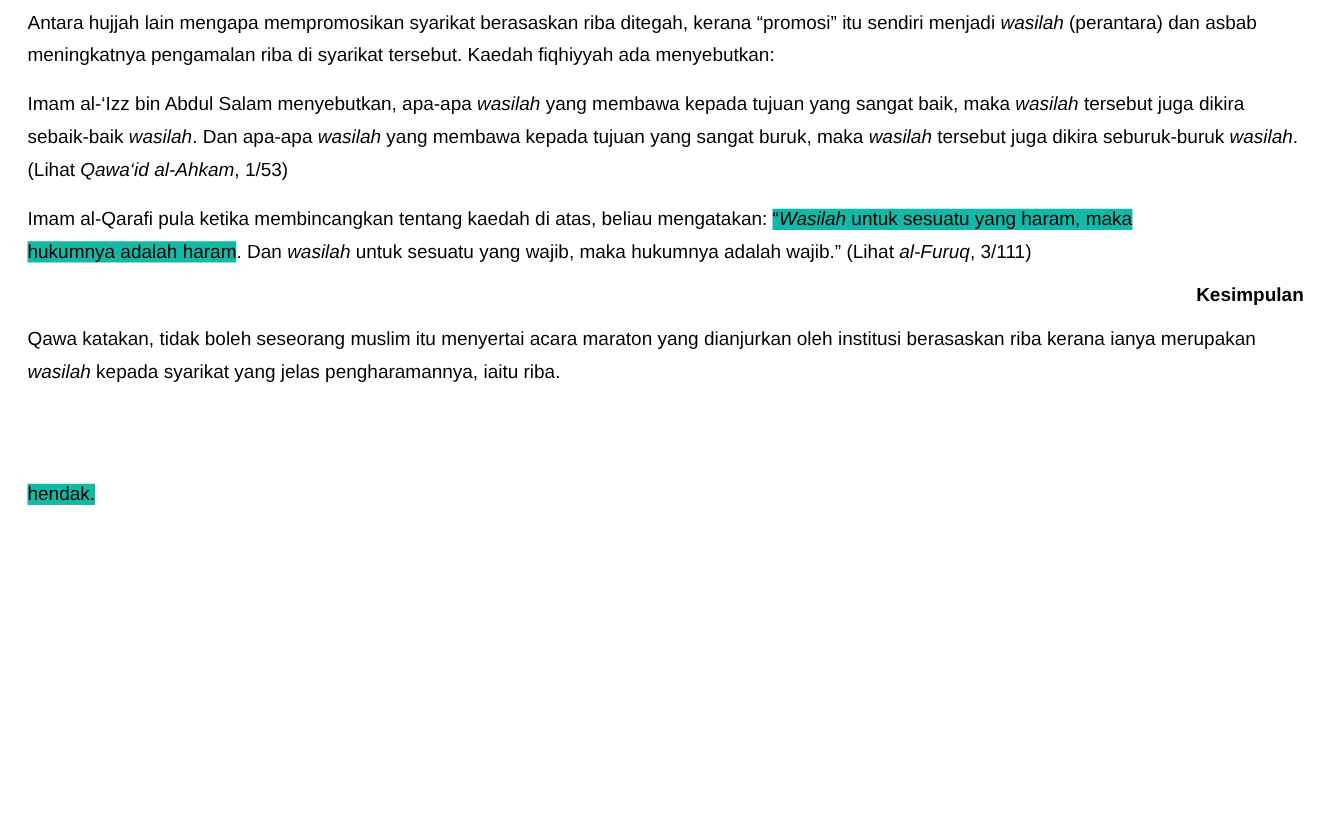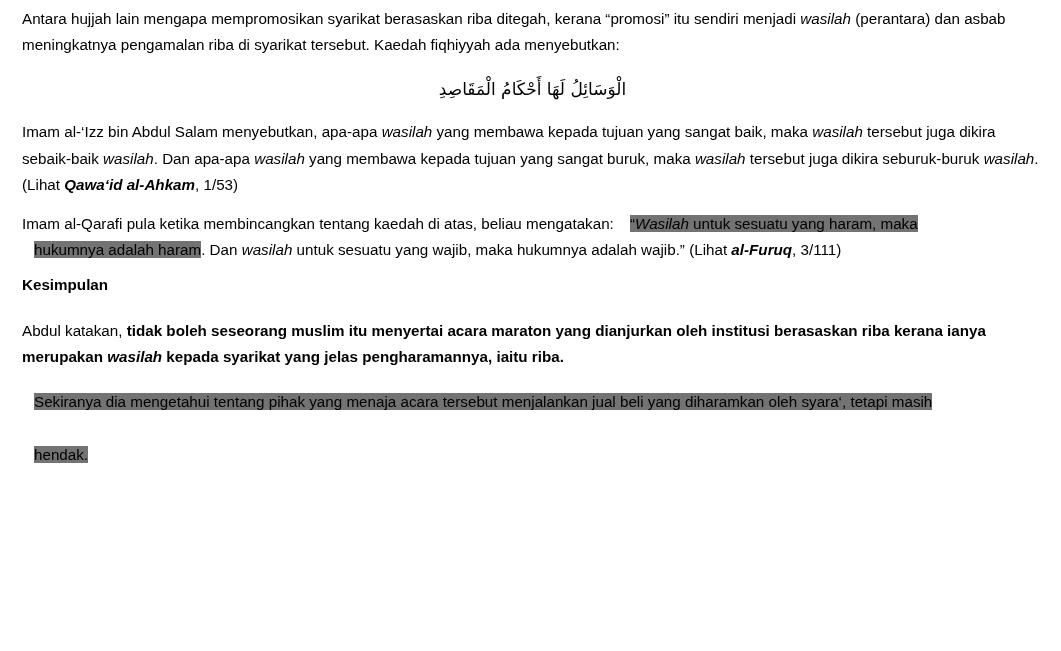--- a/index.html
+++ b/index.html
@@ -27,64 +27,63 @@
     line-height: 1.72;
     color: #000;
   }
   .para {
     margin-bottom: 13px;
   }
   i, .it {
     font-style: italic;
   }
   b, .bd {
-    font-weight: bold;
+    font-weight: normal;
   }
   .arabic {
     text-align: center;
     font-family: "DejaVu Sans", sans-serif;
     font-size: 17px;
     direction: rtl;
     margin: 18px 0 16px 0;
     line-height: 1.6;
   }
   .maksud {
     padding-left: 108px;
     margin-bottom: 18px;
     font-size: 15.2px;
     line-height: 1.7;
   }
   .hl {
-    background: #737373;
-    margin-left: 12px;
+    background: #14b8a6;
   }
   .kesimpulan {
     font-weight: bold;
     font-size: 15.2px;
-    margin-bottom: 25px;
+    margin-bottom: 14px;
+    text-align: right;
   }
   .spacer-sm { height: 4px; }
   .last-line-wrap { margin-top: 2px; }
 </style>
 </head>
 <body>
 
 <div class="page">
 
   <p class="para"><span>Antara hujjah lain mengapa mempromosikan syarikat berasaskan riba ditegah, kerana “promosi” itu sendiri menjadi </span><i>wasilah</i><span> (perantara) dan asbab meningkatnya pengamalan riba di syarikat tersebut. Kaedah fiqhiyyah ada menyebutkan:</span></p>
 
-  <div class="arabic">الْوَسَائِلُ لَهَا أَحْكَامُ الْمَقَاصِدِ</div>
 
 
   <p class="para"><span>Imam al-‘Izz bin Abdul Salam menyebutkan, apa-apa </span><i>wasilah</i><span> yang membawa kepada tujuan yang sangat baik, maka </span><i>wasilah</i><span> tersebut juga dikira sebaik-baik </span><i>wasilah</i><span>. Dan apa-apa </span><i>wasilah</i><span> yang membawa kepada tujuan yang sangat buruk, maka </span><i>wasilah</i><span> tersebut juga dikira seburuk-buruk </span><i>wasilah</i><span>. (Lihat </span><b><i>Qawa‘id al-Ahkam</i></b><span>, 1/53)</span></p>
 
   <p class="para"><span>Imam al-Qarafi pula ketika membincangkan tentang kaedah di atas, beliau mengatakan: </span><span class="hl">“<i>Wasilah</i><span> untuk sesuatu yang haram, maka</span></span><br><span class="hl">hukumnya adalah haram</span><span>. Dan </span><i>wasilah</i><span> untuk sesuatu yang wajib, maka hukumnya adalah wajib.” (Lihat </span><b><i>al-Furuq</i></b><span>, 3/111)</span></p>
 
 
   <div class="kesimpulan">Kesimpulan</div>
 
-  <p class="para"><span>Abdul katakan, </span><b><span>tidak boleh seseorang muslim itu menyertai acara maraton yang dianjurkan oleh institusi berasaskan riba kerana ianya merupakan </span><i>wasilah</i><span> kepada syarikat yang jelas pengharamannya, iaitu riba.</span></b></p>
+  <p class="para"><span>Qawa katakan, </span><b><span>tidak boleh seseorang muslim itu menyertai acara maraton yang dianjurkan oleh institusi berasaskan riba kerana ianya merupakan </span><i>wasilah</i><span> kepada syarikat yang jelas pengharamannya, iaitu riba.</span></b></p>
 
   <div class="spacer-sm"></div>
 
-  <p class="para last-line-wrap"><span class="hl">Sekiranya dia mengetahui tentang pihak yang menaja acara tersebut menjalankan jual beli yang diharamkan oleh syara‘, tetapi masih</span><br><br><span class="hl">hendak.</span></p>
+  <p class="para last-line-wrap"><br><br><span class="hl">hendak.</span></p>
 
 </div>
 
 </body></html>

